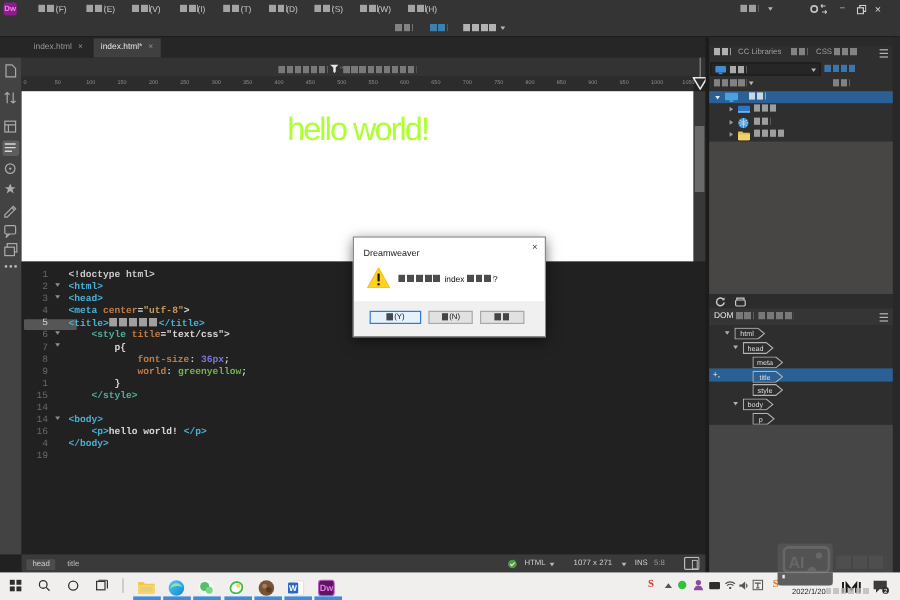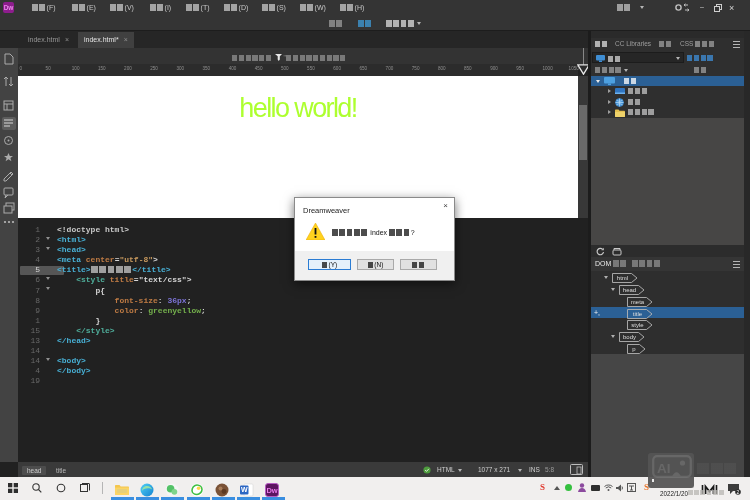--- a/index.html
+++ b/index.html
@@ -192,26 +192,26 @@
   </svg>
 <div class="abs" id="code">
     <div class="ln"><span class="no">1</span><span class="cd">&lt;!doctype html&gt;</span></div>
 <div class="ln"><span class="no">2</span><span class="fd"><span class="td" style="border-top-color:#909090;border-left-width:2.5px;border-right-width:2.5px;border-top-width:3.5px"></span></span><span class="cd"><span class="tg">&lt;html&gt;</span></span></div>
 <div class="ln"><span class="no">3</span><span class="fd"><span class="td" style="border-top-color:#909090;border-left-width:2.5px;border-right-width:2.5px;border-top-width:3.5px"></span></span><span class="cd"><span class="tg">&lt;head&gt;</span></span></div>
 <div class="ln"><span class="no">4</span><span class="cd"><span class="tg">&lt;meta </span><span class="at">center</span><span class="wh">=</span><span class="av">"utf-8"</span><span class="wh">&gt;</span></span></div>
 <div class="ln hl5"><span class="no">5</span><span class="cd"><span class="tg">&lt;title&gt;</span><i class="cn" style="--n:5"></i><span class="tg">&lt;/title&gt;</span></span></div>
 <div class="ln"><span class="no">6</span><span class="fd"><span class="td" style="border-top-color:#909090;border-left-width:2.5px;border-right-width:2.5px;border-top-width:3.5px"></span></span><span class="cd">    <span class="tl">&lt;style </span><span class="at">title</span><span class="wh">=</span><span class="wh">"text/css"&gt;</span></span></div>
 <div class="ln"><span class="no">7</span><span class="fd"><span class="td" style="border-top-color:#909090;border-left-width:2.5px;border-right-width:2.5px;border-top-width:3.5px"></span></span><span class="cd">        <span class="wh">p{</span></span></div>
 <div class="ln"><span class="no">8</span><span class="cd">            <span class="at">font-size</span><span class="wh">: </span><span class="nm">36px</span><span class="wh">;</span></span></div>
-<div class="ln"><span class="no">9</span><span class="cd">            <span class="at">color</span><span class="wh">: </span><span class="gr">greenyellow</span><span class="wh">;</span></span></div>
+<div class="ln"><span class="no">9</span><span class="cd">            <span class="at">world</span><span class="wh">: </span><span class="gr">greenyellow</span><span class="wh">;</span></span></div>
 <div class="ln"><span class="no">1</span><span class="cd">        <span class="wh">}</span></span></div>
 <div class="ln"><span class="no">15</span><span class="cd">    <span class="tl">&lt;/style&gt;</span></span></div>
-<div class="ln"><span class="no">13</span><span class="cd"><span class="tg">&lt;/head&gt;</span></span></div>
 <div class="ln"><span class="no">14</span><span class="cd"></span></div>
 <div class="ln"><span class="no">14</span><span class="fd"><span class="td" style="border-top-color:#909090;border-left-width:2.5px;border-right-width:2.5px;border-top-width:3.5px"></span></span><span class="cd"><span class="tg">&lt;body&gt;</span></span></div>
+<div class="ln"><span class="no">16</span><span class="cd">    <span class="tg">&lt;p&gt;</span><span class="wh">hello world! </span><span class="tg">&lt;/p&gt;</span></span></div>
 <div class="ln"><span class="no">4</span><span class="cd"><span class="tg">&lt;/body&gt;</span></span></div>
 <div class="ln"><span class="no">19</span><span class="cd"></span></div>
 </div>
 <div class="abs" id="status">
     <span class="s" style="left:4px;background:#4d4d4d;padding:1px 5px;border-radius:1px;color:#d0d0d0">head</span>
     <span class="s" style="left:34px;padding:1px 4px">title</span>
     <svg class="abs" style="left:405px;top:3.5px" width="8" height="8" viewBox="0 0 8 8">
       <circle cx="4" cy="4" r="3.6" fill="#4e9c3e"></circle>
       <path d="M2.2 4l1.3 1.4 2.4-2.6" stroke="#dff0d8" stroke-width="1" fill="none"></path>
     </svg>

